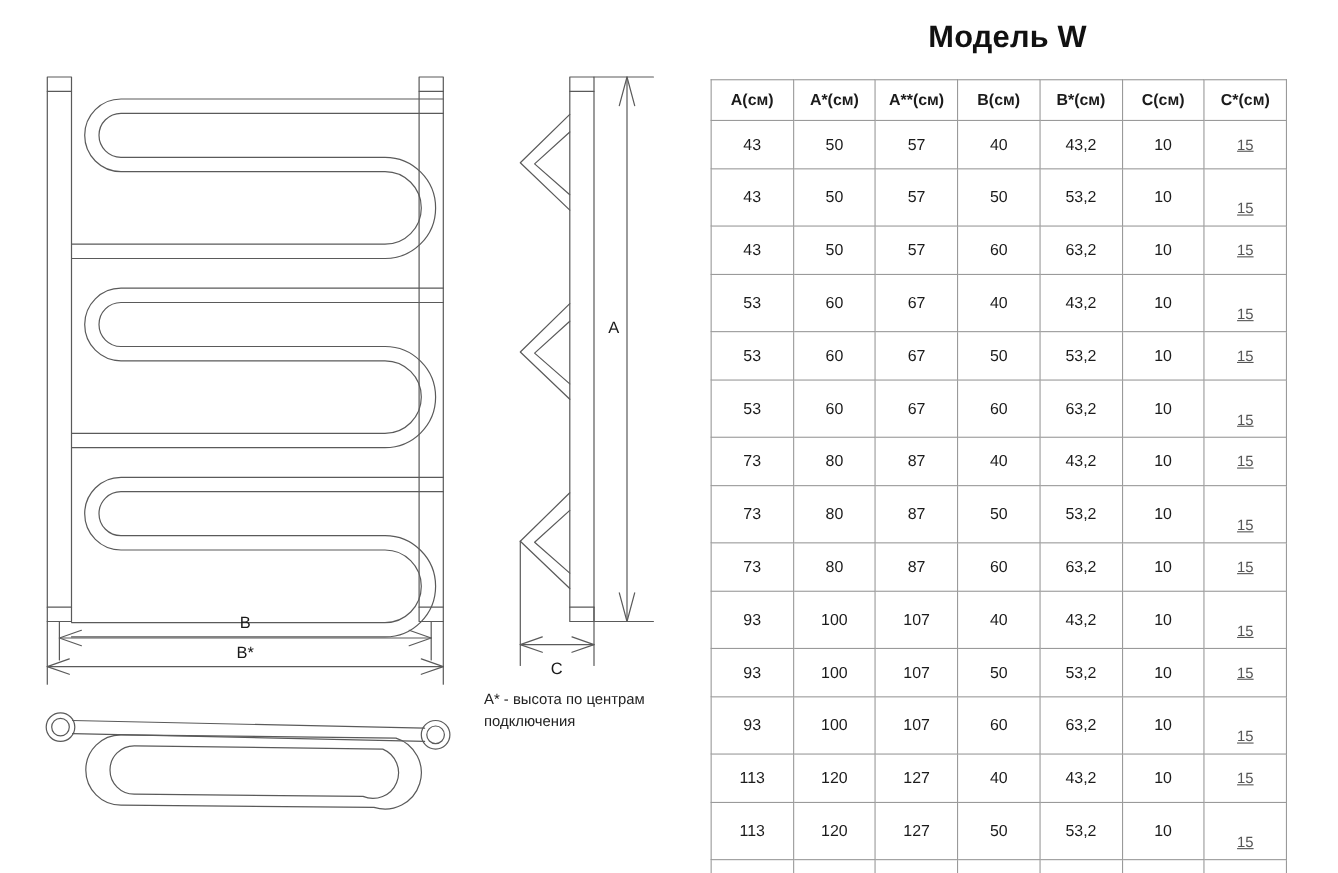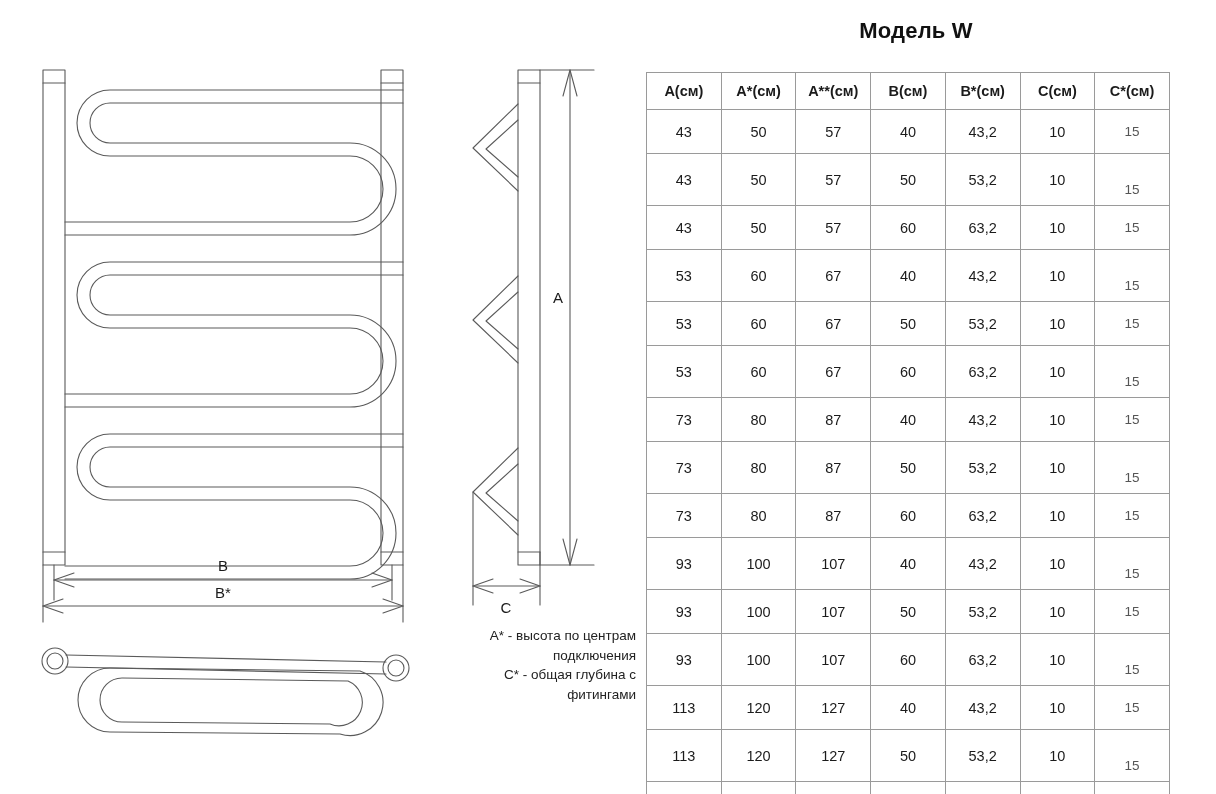--- a/index.html
+++ b/index.html
@@ -48,38 +48,37 @@
     position: absolute;
     left: 440px;
     top: 626px;
     width: 196px;
     font-size: 13.5px;
     line-height: 19.5px;
     color: #222;
   }
   #legend .legend-line {
     white-space: pre-wrap;
-    text-align: right;
   }
 
   
   #table-panel {
     position: absolute;
     left: 640px;
     top: 0;
     width: 576px;
     height: 794px;
   }
   #model-title {
     position: absolute;
     left: 0;
     top: 18px;
     width: 552px;
     text-align: center;
-    font-size: 22px;
+    font-size: 28px;
     font-weight: 700;
     letter-spacing: 0.2px;
     color: #111;
   }
   #spec-table {
     position: absolute;
     left: 6px;
     top: 72px;
     border-collapse: collapse;
     width: 524px;
@@ -98,20 +97,21 @@
   }
   #spec-table th {
     height: 36px;
     font-weight: 700;
   }
   #spec-table td.col-cstar {
     color: #555;
     font-size: 13.5px;
     vertical-align: bottom;
     padding-bottom: 8px;
+    text-decoration: underline;
   }
   #spec-table tr:nth-child(odd) td.col-cstar {
     vertical-align: middle;
     padding-bottom: 0;
   }
 </style>
 </head>
 <body>
 
 <div class="page">
@@ -220,21 +220,20 @@
           <line x1="473" y1="586" x2="540" y2="586"></line>
           <path d="M 473 586 L 493 579 M 473 586 L 493 593"></path>
           <path d="M 540 586 L 520 579 M 540 586 L 520 593"></path>
           <text class="dim-label" x="506" y="613" text-anchor="middle" stroke="none">C</text>
         </g>
       </g>
     </svg>
 
     <div id="legend">
       <div class="legend-line">A* - высота по центрам подключения</div>
-      <div class="legend-line">C* - общая глубина с фитингами</div>
     </div>
   </div>
 
   <div id="table-panel">
     <div id="model-title">Модель W</div>
     <table id="spec-table">
       <thead>
         <tr>
           <th>A(см)</th>
           <th>A*(см)</th>

